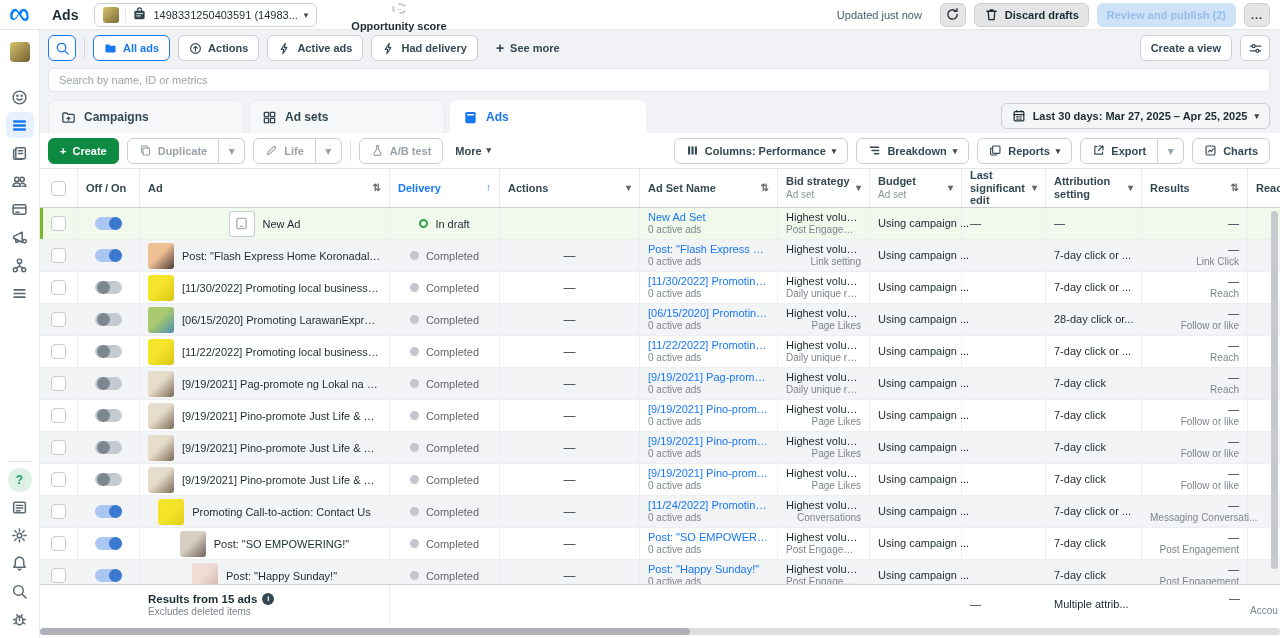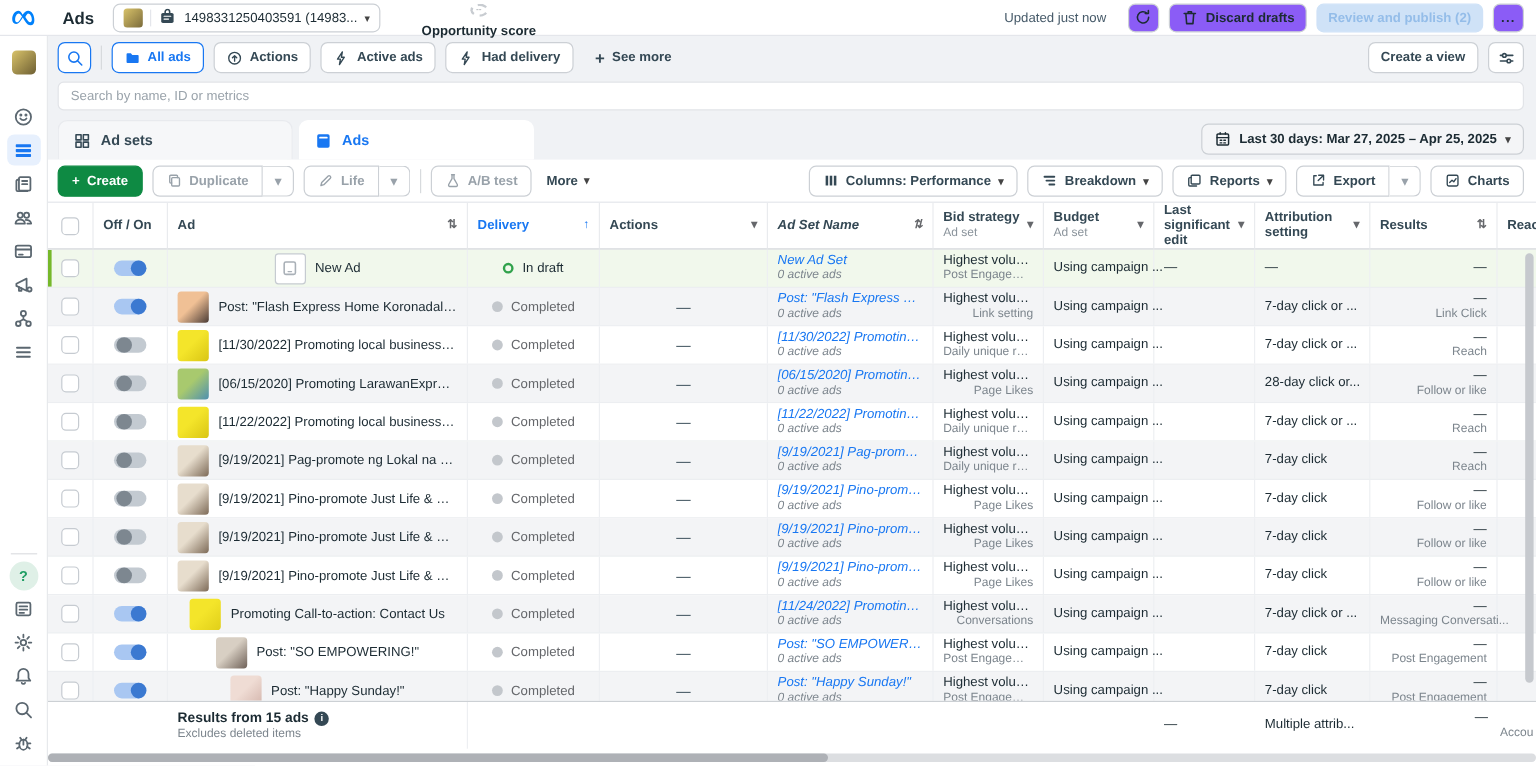--- a/index.html
+++ b/index.html
@@ -14,21 +14,21 @@
   .app-label { font-weight:700; font-size:14px; }
   .acct-pill { display:flex; align-items:center; gap:6px; border:1px solid #ccd0d5; border-radius:6px; height:24px; padding:0 8px; margin-left:16px; background:#fff; cursor:pointer; }
   .acct-avatar { width:16px; height:16px; border-radius:3px; background:linear-gradient(135deg,#d9c36a,#7a6a3a); }
   .acct-sep { width:1px; height:14px; background:#e4e6eb; }
   .acct-id { font-size:11px; color:#1c2b33; }
   .caret { font-size:9px; color:#444; }
   .opp-pill { display:flex; align-items:center; gap:6px; margin-left:26px; height:24px; padding:0 8px; border-radius:6px; cursor:pointer;flex-direction:column; }
   .gauge { width:15px; height:15px; border:2px dashed #c8ccd1; border-radius:50%; display:flex; align-items:center; justify-content:center; font-size:7px; color:#9aa0a6; }
   .topbar .spacer { flex:1; }
   .updated { color:#465a69; font-size:11px; margin-right:10px; }
-  .tb-btn { display:flex; align-items:center; gap:6px; height:24px; padding:0 9px; border:1px solid #ccd0d5; border-radius:6px; background:#8b5cf6; font-size:11px; font-weight:700; color:#1c2b33; margin-left:8px; cursor:pointer; }
+  .tb-btn { display:flex; align-items:center; gap:6px; height:24px; padding:0 9px; border:1px solid #ccd0d5; border-radius:6px; background:#e5e5e5; font-size:11px; font-weight:700; color:#1c2b33; margin-left:8px; cursor:pointer; }
   .tb-btn.icon-only { width:26px; justify-content:center; padding:0; }
   .tb-btn.primary-disabled { background:#cfe2f7; border-color:#cfe2f7; color:#94bde9; cursor:default; }
 
   
   .shell { display:flex; height:608px; }
   .sidebar { width:40px; background:#fff; border-right:1px solid #e7e9ec; display:flex; flex-direction:column; align-items:center; padding-top:8px; }
   .sb-item { width:28px; height:26px; border-radius:6px; display:flex; align-items:center; justify-content:center; color:#5b6770; margin-bottom:2px; cursor:pointer; }
   .sb-item svg { width:17px; height:17px; }
   .sb-item.active { background:#e7f0fd; color:#1877f2; }
   .sb-avatar { width:20px; height:20px; border-radius:4px; background:linear-gradient(135deg,#d9c36a,#6e5f33); margin:4px 0 22px; cursor:pointer; }
@@ -78,21 +78,21 @@
   .toolbar .spacer { flex:1; }
 
   
   .thead { height:40px; display:flex; border-top:1px solid #e4e6eb; border-bottom:1px solid #ccd0d4; }
   .th { display:flex; align-items:center; padding:0 8px; font-weight:700; font-size:11px; color:#344854; border-right:1px solid #e9ebee; line-height:1.15; }
   .th .sub { font-weight:400; color:#8a939b; font-size:10px; }
   .th .sort { margin-left:auto; color:#65676b; font-size:10px; }
   .th.blue { color:#1877f2; }
   .th.blue .sort { color:#1877f2; }
   .c-cb{width:38px;} .c-onoff{width:62px;} .c-ad{width:250px;} .c-del{width:110px;} .c-act{width:140px;}
-  .c-adset{width:138px;font-style:italic;} .c-bid{width:92px;} .c-bud{width:92px;} .c-edit{width:84px;} .c-attr{width:96px;}
+  .c-adset{width:138px;} .c-bid{width:92px;} .c-bud{width:92px;} .c-edit{width:84px;} .c-attr{width:96px;}
   .c-res{width:106px;} .c-reach{width:32px; border-right:none !important;}
 
   .tbody { height:376px; overflow:hidden; }
   .row { height:32px; display:flex; border-bottom:1px solid #eceef1; background:#fff; }
   .row.alt { background:#f3f4f6; }
   .row.draft { background:#f1f8ec; box-shadow:inset 3px 0 0 #76b82a; }
   .cell { padding:2px 8px; border-right:1px solid #edeff2; display:flex; flex-direction:column; justify-content:center; min-width:0; }
   .cell.center { flex-direction:row; align-items:center;text-align:right; }
   .checkbox { width:15px; height:15px; border:1px solid #c6cbd1; border-radius:4px; background:#fff; cursor:pointer; }
   .c-cb.cell { align-items:center; flex-direction:row; }
@@ -374,20 +374,29 @@
 
     <div class="searchrow">
       <input type="text" placeholder="Search by name, ID or metrics" style="">
     </div>
 
     <div class="tabsrow">
       <div id="tabs" style="display:flex; align-items:flex-end;">
           <div class="tab">
             <span>
               <svg viewBox="0 0 16 16" width="15" height="15" fill="none" stroke="currentColor" stroke-width="1.4" stroke-linecap="round" stroke-linejoin="round">
+                <path d="M2 4.2a1 1 0 0 1 1-1h3l1.4 1.5H13a1 1 0 0 1 1 1V12a1 1 0 0 1-1 1H3a1 1 0 0 1-1-1z"></path>
+                <path d="M8 11V7.8M6.4 9.2L8 7.6l1.6 1.6"></path>
+              </svg>
+            </span>
+            <span>Campaigns</span>
+          </div>
+          <div class="tab">
+            <span>
+              <svg viewBox="0 0 16 16" width="15" height="15" fill="none" stroke="currentColor" stroke-width="1.4" stroke-linecap="round" stroke-linejoin="round">
                 <rect x="2.5" y="2.5" width="4.5" height="4.5"></rect>
                 <rect x="9" y="2.5" width="4.5" height="4.5"></rect>
                 <rect x="2.5" y="9" width="4.5" height="4.5"></rect>
                 <rect x="9" y="9" width="4.5" height="4.5"></rect>
               </svg>
             </span>
             <span>Ad sets</span>
           </div>
           <div class="tab active">
             <span>

